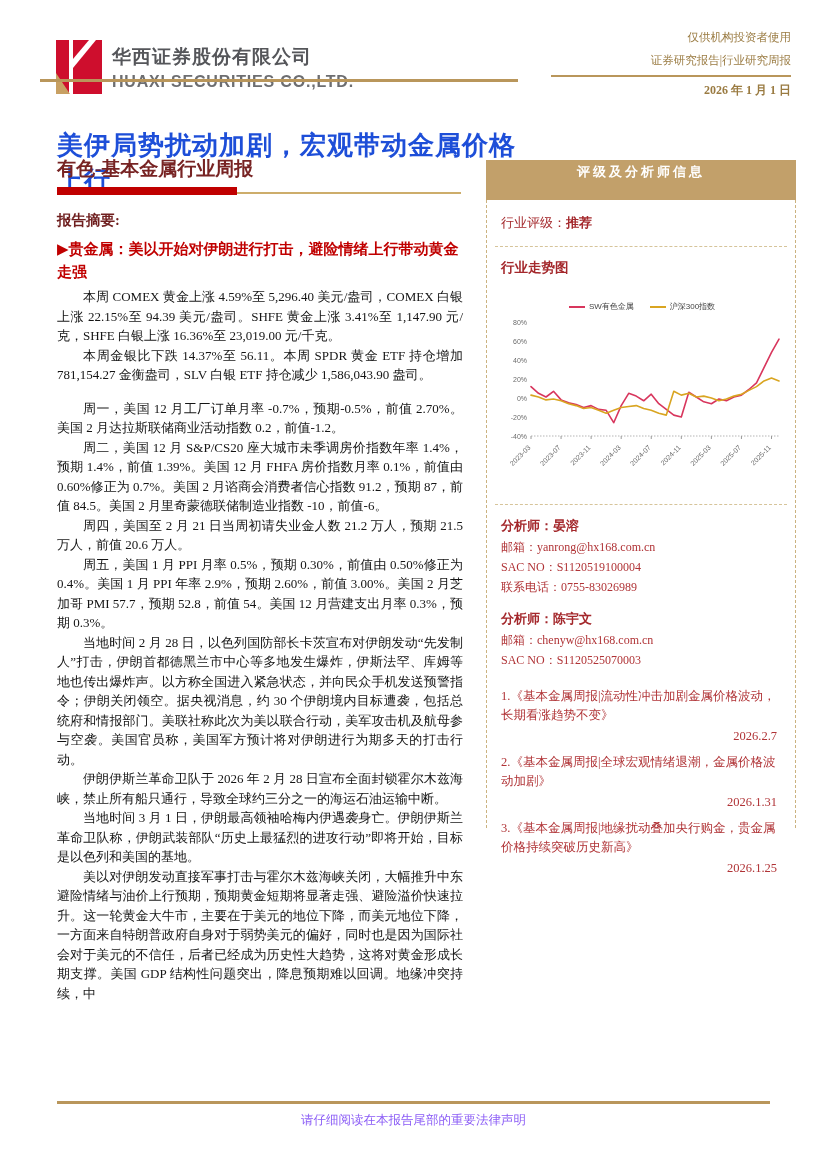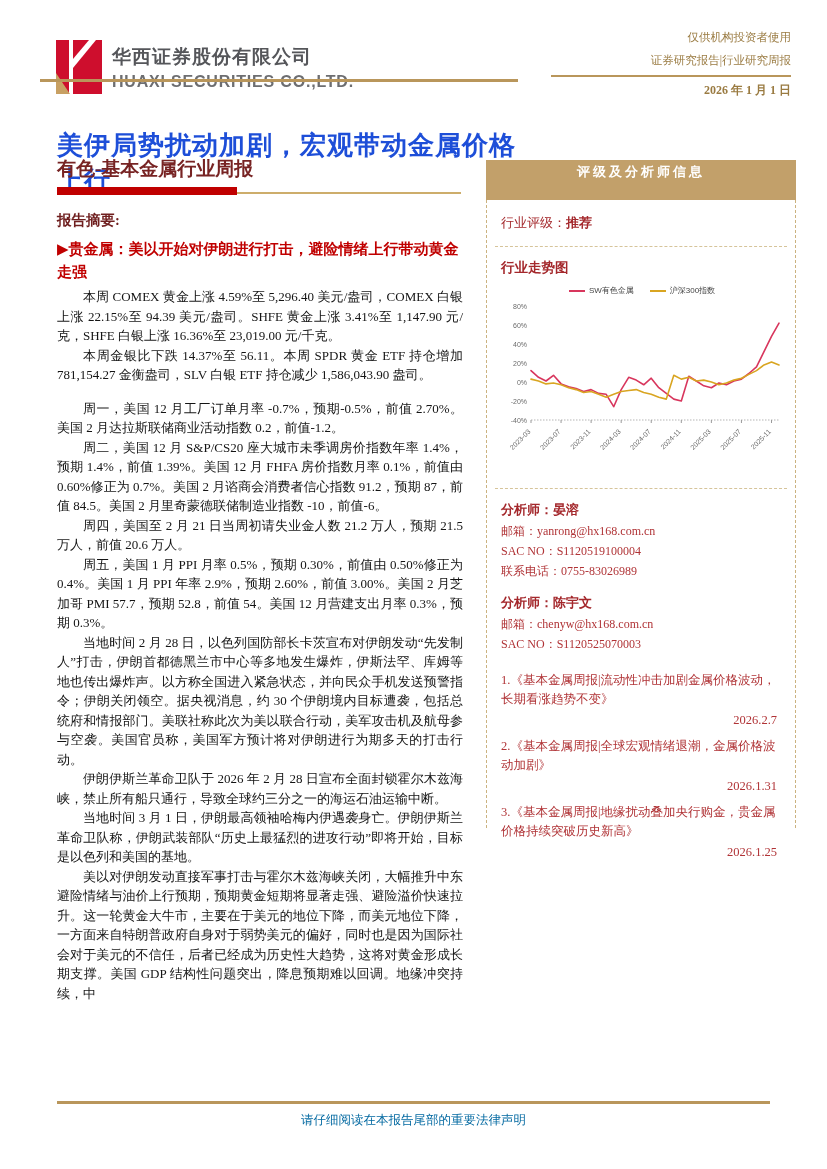--- a/index.html
+++ b/index.html
@@ -32,33 +32,33 @@
   .para:nth-of-type(3) { margin-top:14px; }
   
   .panel { position:absolute; left:486px; top:160px; width:310px; }
   .panel-hd { background:#c2a06a; color:#ffffff; text-align:center; font-size:13px; letter-spacing:3px; height:40px; line-height:24px; font-weight:bold; }
   .panel-body { border-left:1px dashed #cbb27f; border-right:1px dashed #cbb27f; padding:14px 12px 10px 14px; height:628px; }
   .rating-row { font-size:13px; color:#a4282c; }
   .rating-value { font-weight:bold; }
   .panel-div { border-top:1px dashed #d6c49a; margin:14px -4px 12px -6px; }
   .chart-title { font-size:13.5px; color:#a4282c; font-weight:bold; margin-bottom:8px; }
   .legend { display:flex; justify-content:center; align-items:center; gap:16px; font-size:8px; color:#444; font-family:"Liberation Sans",sans-serif; margin-bottom:2px; }
-  .legend-item { display:flex; align-items:center; gap:4px; }
+  .legend-item { display:flex; align-items:center; gap:4px;margin-top:16px; }
   .legend-swatch { display:inline-block; width:16px; height:2px; }
   .chart-wrap { width:284px; }
   .analyst { margin-bottom:13px; }
   .analyst-name { font-size:13px; font-weight:bold; color:#a4282c; margin-bottom:3px; }
   .analyst-line { font-size:12px; color:#b03336; line-height:1.65; }
   .reports { margin-top:16px; }
   .report { margin-bottom:6px; }
   .report-title { font-size:12.5px; color:#b03336; line-height:1.55; }
   .report-date { font-size:12.5px; color:#b03336; text-align:right; padding-right:6px; line-height:1.7; }
   
   .footer-rule { position:absolute; left:57px; top:1101px; width:713px; border-top:3px solid #b9965b; }
-  .footer-text { position:absolute; left:57px; top:1112px; width:713px; text-align:center; font-size:12.5px; color:#0369a1; }
+  .footer-text { position:absolute; left:57px; top:1112px; width:713px; text-align:center; font-size:12.5px; color:#8b5cf6; }
   svg text { font-family:"Liberation Sans","DejaVu Sans",sans-serif; }
 </style>
 </head>
 <body>
 
 <div class="page">
 
   <div class="brand">
     <svg width="46" height="54" viewBox="0 0 46 54" aria-hidden="true">
       <polygon points="0,0 13,0 13,54 0,54" fill="#ce0e2d"></polygon>

